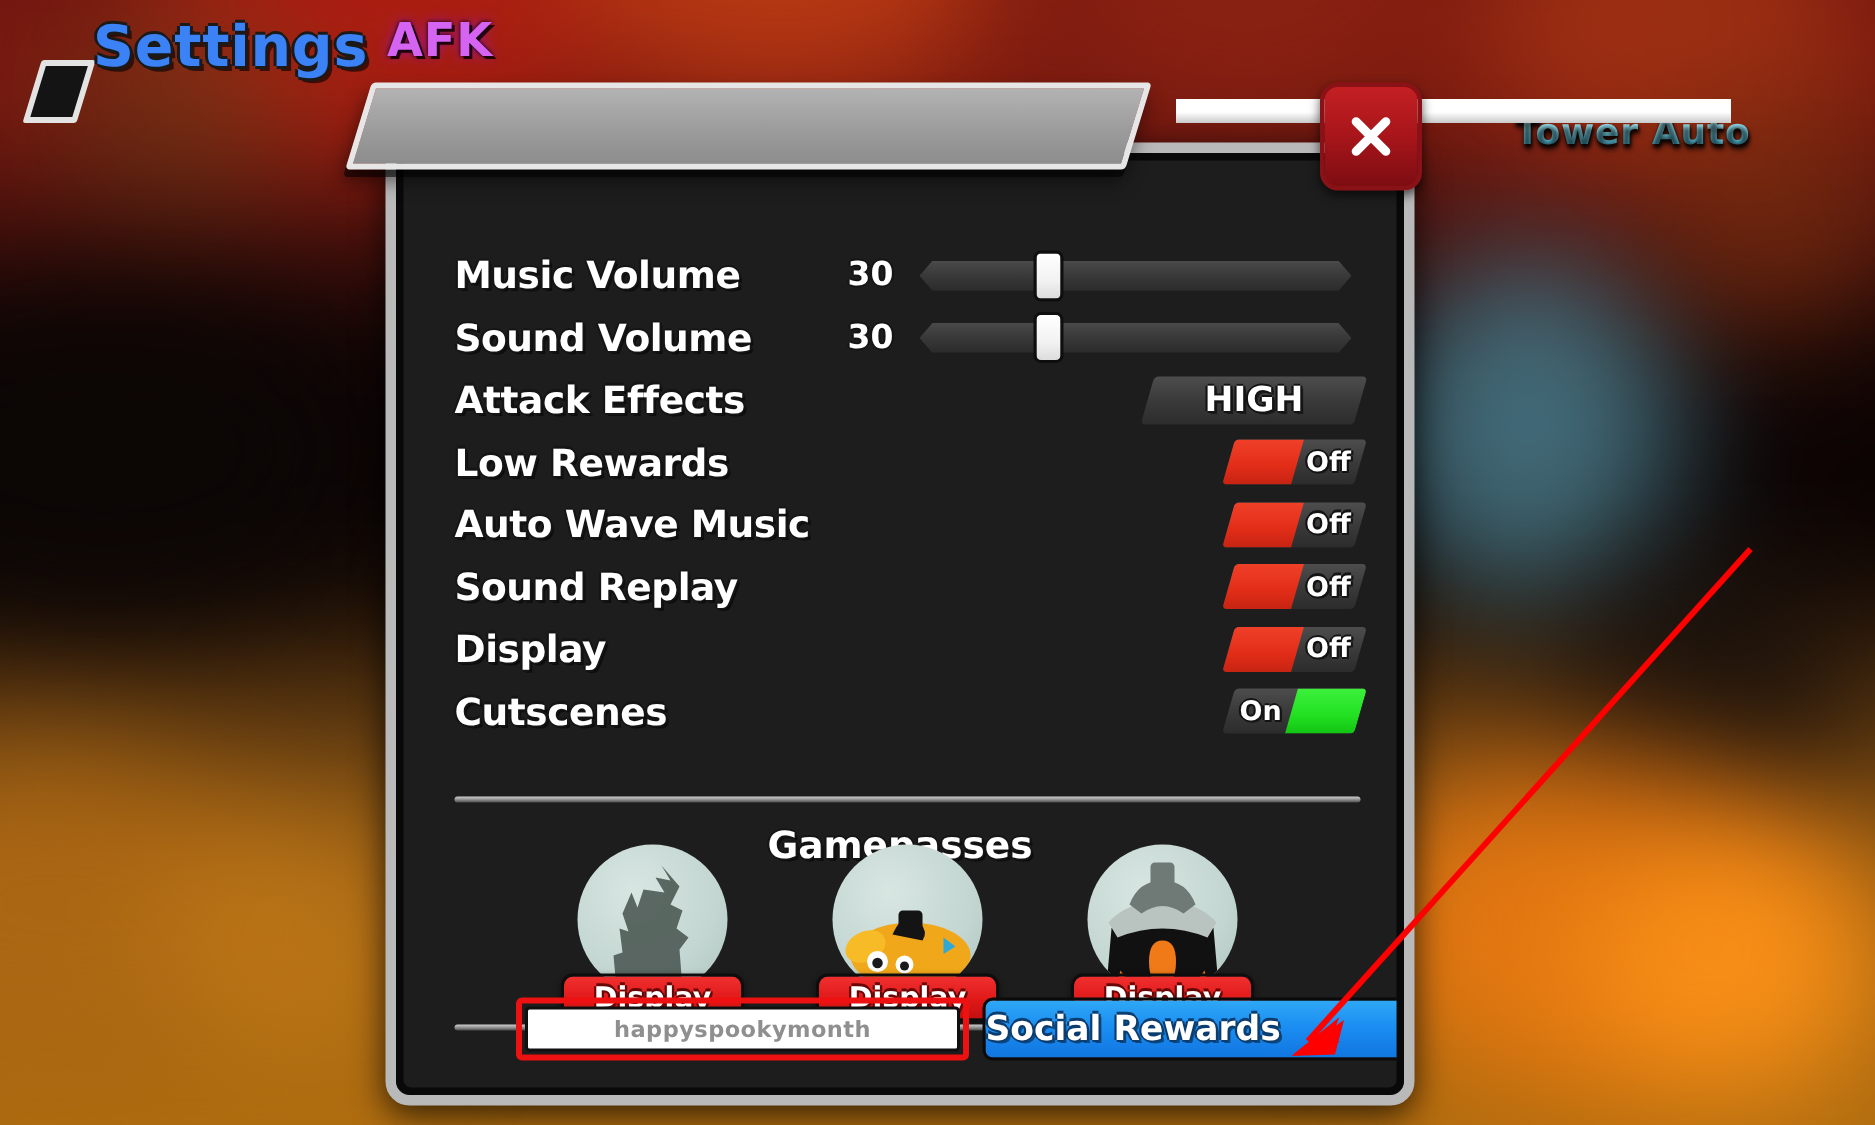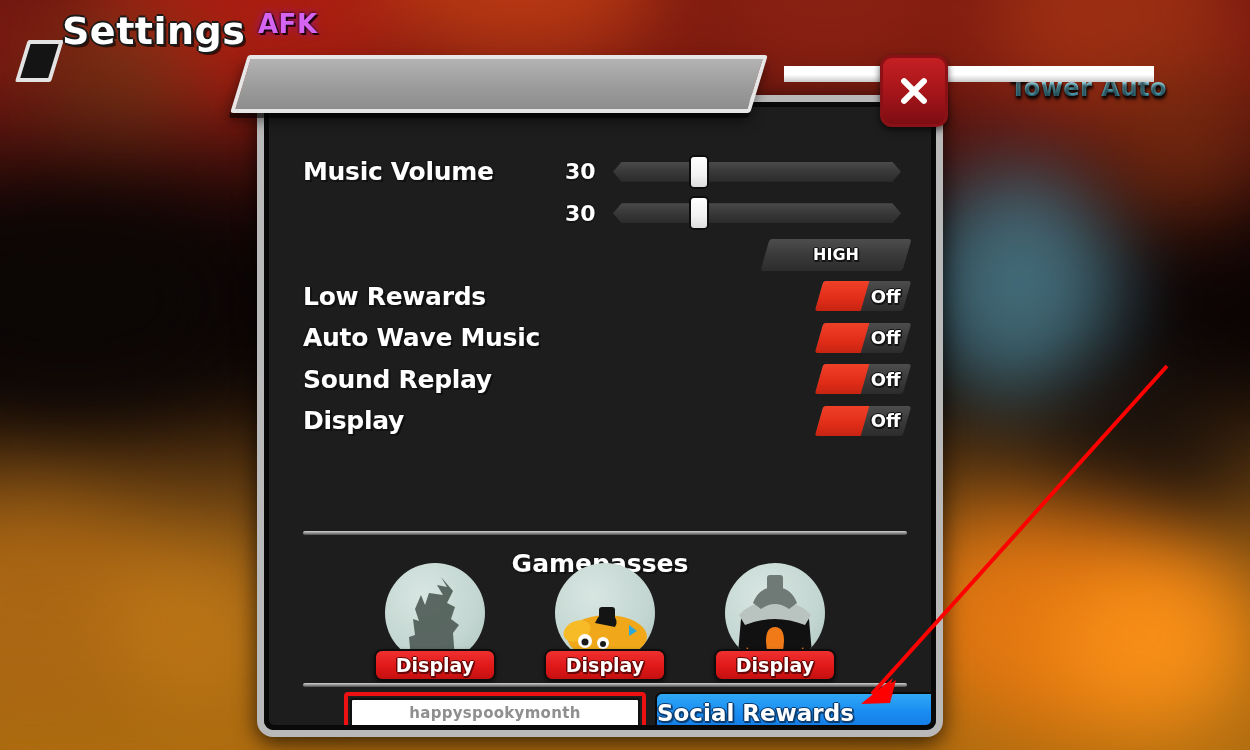--- a/index.html
+++ b/index.html
@@ -40,21 +40,21 @@
   .b11{left:170px;top:600px;width:180px;height:170px;background:rgba(200,125,25,.7);}
   .b12{left:1160px;top:120px;width:160px;height:160px;background:rgba(120,45,15,.75);}
   .b13{left:100px;top:60px;width:160px;height:140px;background:rgba(90,70,25,.45);}
 
   
   .hud{
     position:absolute;font-weight:bold;letter-spacing:.5px;
     font-family:"DejaVu Sans", sans-serif;
   }
   #afk-label{
-    left:258px;top:9px;font-size:26px;color:#d664f2;
+    left:258px;top:9px;font-size:31px;color:#d664f2;
     text-shadow:0 0 3px #000,2px 2px 0 rgba(0,0,0,.75),0 0 9px rgba(160,20,200,.8);
   }
   #tower-label{
     left:1010px;top:74px;font-size:24px;
     background:linear-gradient(180deg,#d8f6fb 0%,#7fd6e8 45%,#35a9c9 100%);
     -webkit-background-clip:text;background-clip:text;color:transparent;
     text-shadow:0 2px 3px rgba(0,0,0,.65);
     filter:drop-shadow(1px 2px 1px rgba(0,0,0,.8));
   }
 
@@ -91,40 +91,40 @@
     box-shadow:0 5px 0 rgba(0,0,0,.55), 0 8px 12px rgba(0,0,0,.5);
   }
   #title-deco{
     position:absolute;left:0px;top:36px;width:56px;height:46px;z-index:5;
     transform:skewX(-17deg);
   }
   #title-deco .d1{position:absolute;left:22px;top:4px;width:28px;height:34px;
     border:4px solid #e3e3e3;border-radius:2px;background:#141414;}
   #title-text{
     position:absolute;left:62px;top:9px;z-index:6;
-    font-size:38px;font-weight:bold;color:#ffffff;
+    font-size:38px;font-weight:bold;color:#3b82f6;
     font-family:"DejaVu Sans", sans-serif;
     text-shadow:-2px 0 #1a1a1a,2px 0 #1a1a1a,0 -2px #1a1a1a,0 2px #1a1a1a,
                  3px 3px 0 rgba(0,0,0,.6);
     letter-spacing:.5px;
   }
 
   
   #close-button{
     position:absolute;left:880px;top:55px;width:62px;height:66px;z-index:7;
     border-radius:12px;
     background:linear-gradient(180deg,#c42023 0%,#a7151a 50%,#7d0d12 100%);
     border:3px solid #8a1115;
     box-shadow:0 3px 7px rgba(0,0,0,.65);
     display:flex;align-items:center;justify-content:center;cursor:pointer;
   }
   #close-button svg{width:34px;height:34px;}
 
   
-  #rows{position:absolute;left:34px;top:44px;width:604px;}
+  #rows{position:absolute;left:34px;top:56px;width:604px;}
   .row{
     height:41.5px;display:flex;align-items:center;position:relative;
   }
   .row-label{
     font-size:25px;font-weight:bold;color:#fff;
     font-family:"DejaVu Sans", sans-serif;
     text-shadow:-1.5px 0 #151515,1.5px 0 #151515,0 -1.5px #151515,0 1.5px #151515,
                  2px 2px 0 rgba(0,0,0,.55);
     letter-spacing:-.3px;
   }
@@ -150,21 +150,21 @@
   
   #attack-effects-button{
     width:142px;height:32px;position:relative;cursor:pointer;
   }
   #attack-effects-button .skewbg{
     position:absolute;inset:0;transform:skewX(-16deg);border-radius:3px;
     background:linear-gradient(180deg,#4d4d4d 0%,#3a3a3a 50%,#2c2c2c 100%);
   }
   #attack-effects-button span{
     position:absolute;inset:0;display:flex;align-items:center;justify-content:center;
-    font-size:16px;font-weight:bold;color:#fff;
+    font-size:23px;font-weight:bold;color:#fff;
     text-shadow:-1.5px 0 #141414,1.5px 0 #141414,0 -1.5px #141414,0 1.5px #141414,
                  2px 2px 0 rgba(0,0,0,.5);
   }
 
   
   .toggle{width:88px;height:30px;position:relative;cursor:pointer;}
   .toggle .tbg{
     position:absolute;inset:0;transform:skewX(-16deg);border-radius:3px;
     background:linear-gradient(180deg,#4d4d4d 0%,#3a3a3a 50%,#2c2c2c 100%);
     overflow:hidden;
@@ -217,21 +217,21 @@
     box-shadow:0 2px 4px rgba(0,0,0,.55);
   }
   .gp-button span{
     font-size:19px;font-weight:bold;color:#fff;
     text-shadow:-1.5px 0 #6a0606,1.5px 0 #6a0606,0 -1.5px #6a0606,0 1.5px #6a0606,
                  1.5px 1.5px 0 rgba(0,0,0,.5);
   }
 
   
   #bottom-bar{
-    position:absolute;left:34px;top:585px;width:604px;height:42px;display:flex;gap:9px;padding-left:41px;
+    position:absolute;left:34px;top:558px;width:604px;height:42px;display:flex;gap:9px;padding-left:41px;
   }
   #code-input-wrap{
     position:relative;width:302px;height:42px;
     border:4px solid #ee1111;border-radius:4px;box-sizing:border-box;
   }
   #code-input{
     position:absolute;inset:2px;border:2px solid #101010;border-radius:3px;
     background:#fff;box-sizing:border-box;
     display:flex;align-items:center;justify-content:center;
   }
@@ -286,28 +286,30 @@
       <div class="row">
         <div class="row-label">Music Volume</div>
         <div class="slider-value">30</div>
         <div class="slider-wrap">
           <div class="slider-track"></div>
           <div class="slider-knob" style="left:76px"></div>
         </div>
       </div>
 
       <div class="row">
+        <div class="row-label">Sound Volume</div>
         <div class="slider-value">30</div>
         <div class="slider-wrap">
           <div class="slider-track"></div>
           <div class="slider-knob" style="left:76px"></div>
         </div>
       </div>
 
       <div class="row">
+        <div class="row-label">Attack Effects</div>
         <div class="row-right">
           <div id="attack-effects-button">
             <div class="skewbg"></div>
             <span>HIGH</span>
           </div>
         </div>
       </div>
 
       <div class="row">
         <div class="row-label">Low Rewards</div>
@@ -350,20 +352,31 @@
         <div class="row-right">
           <div class="toggle off">
             <div class="tbg">
                 <div class="fill"></div>
               </div>
             <div class="tlabel">Off</div>
           </div>
         </div>
       </div>
 
+      <div class="row">
+        <div class="row-label">Cutscenes</div>
+        <div class="row-right">
+          <div class="toggle on">
+            <div class="tbg">
+                <div class="fill"></div>
+              </div>
+            <div class="tlabel">On</div>
+          </div>
+        </div>
+      </div>
 
     </div>
 
     <div class="divider" id="divider-top"></div>
 
     <div id="gamepasses-title">Gamepasses</div>
 
     <div id="gamepass-list">
 
       <div class="gamepass">

